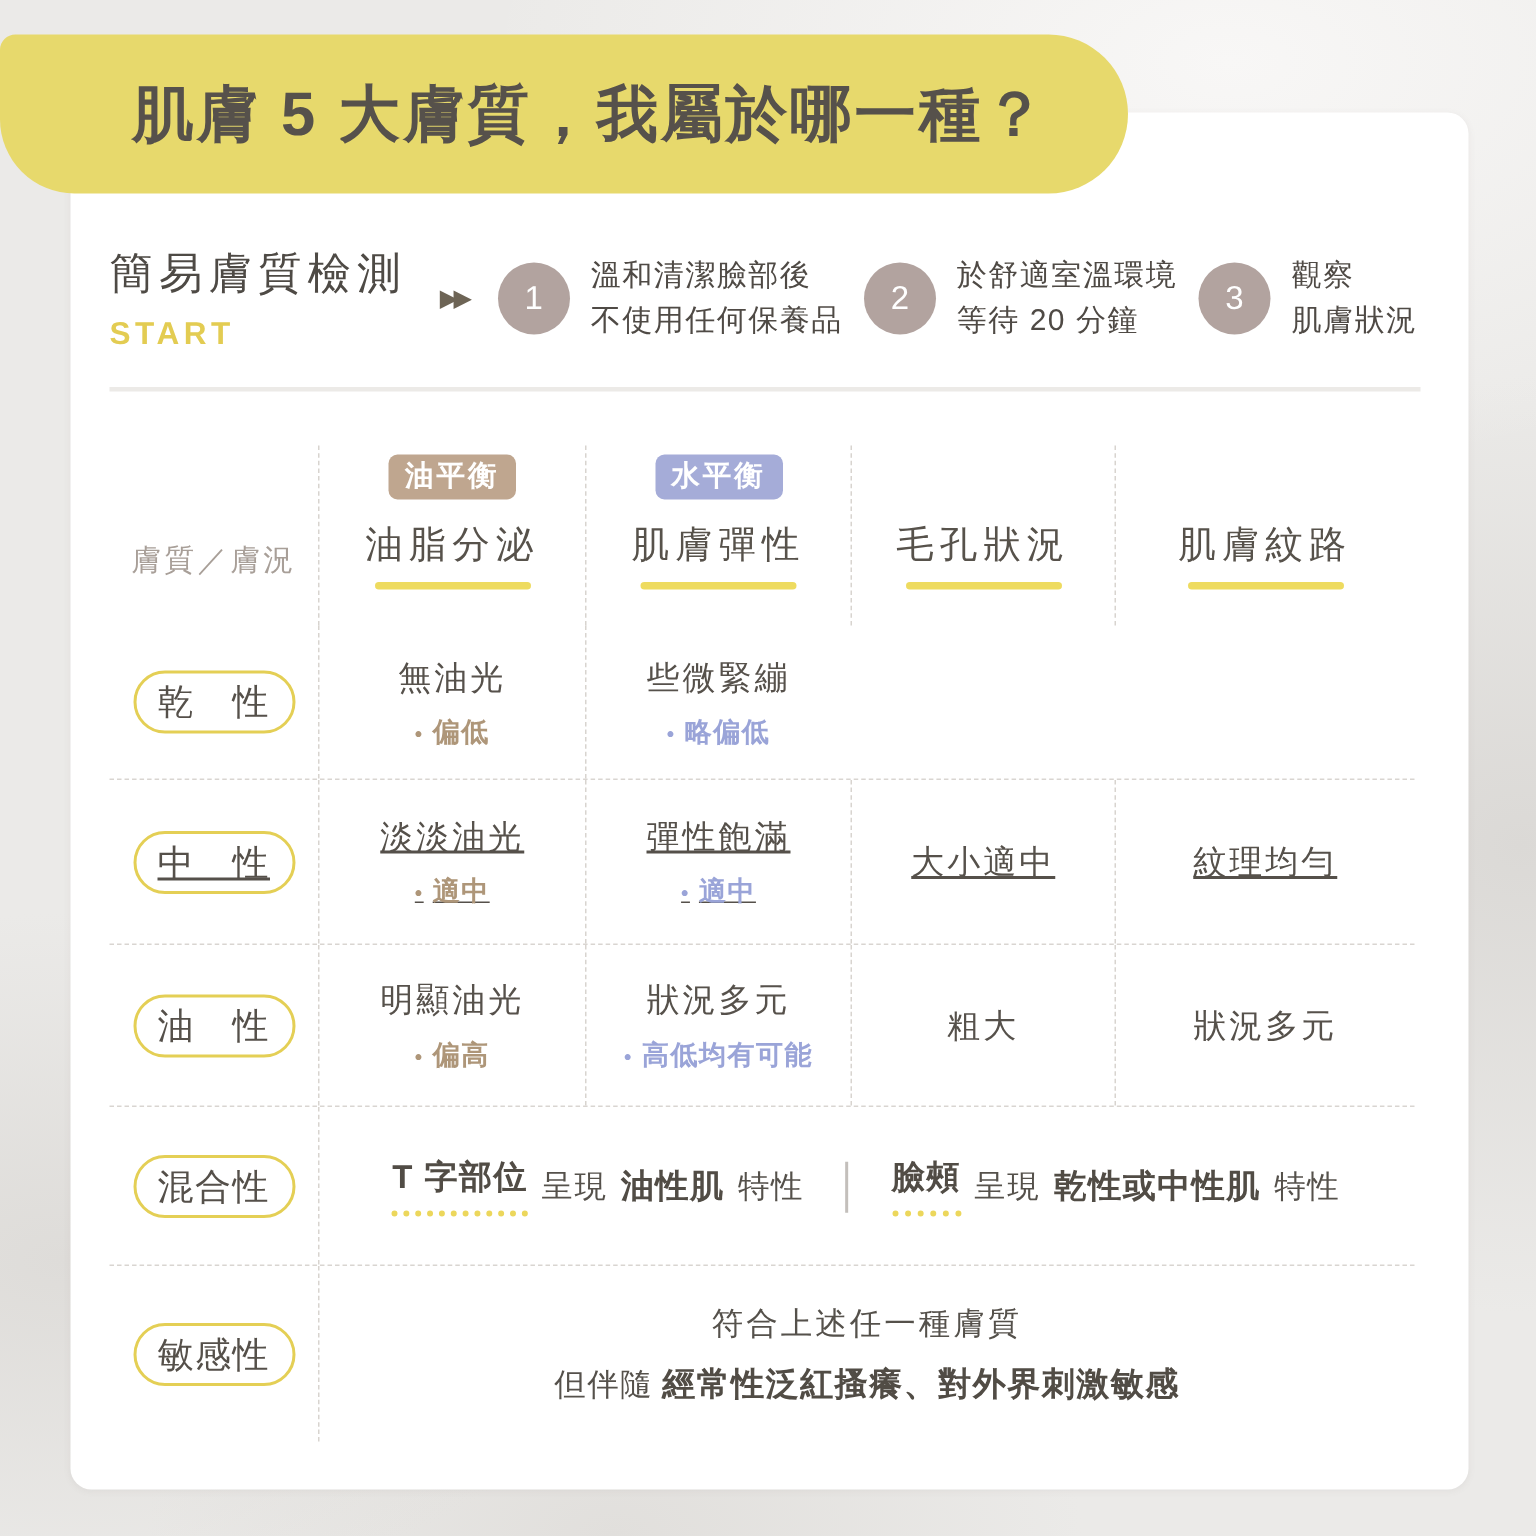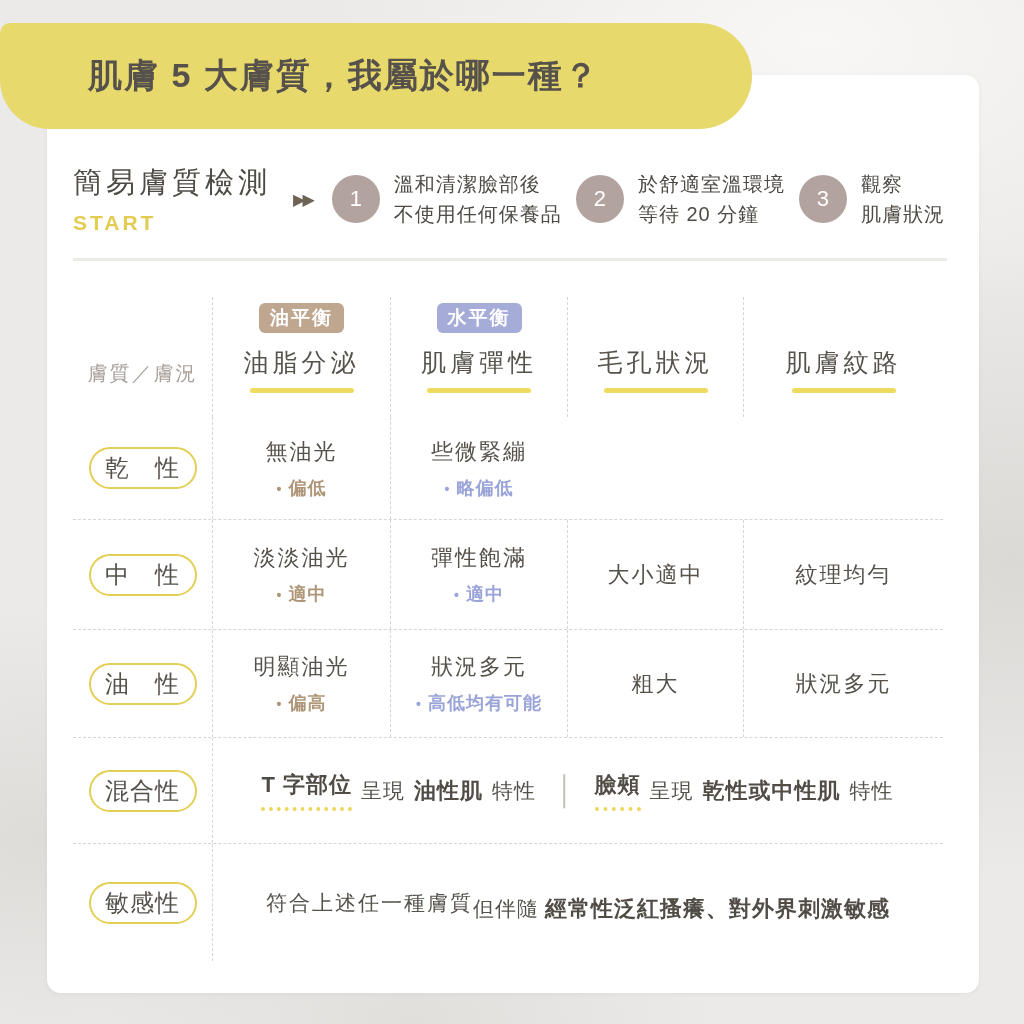--- a/index.html
+++ b/index.html
@@ -24,21 +24,21 @@
     z-index:1;
   }
 
   
   .banner {
     position:absolute; left:0; top:23px; width:752px; height:106px;
     background:#e7d96c; border-radius:12px 62px 62px 58px;
     display:flex; align-items:center; padding-left:88px; z-index:5;
   }
   .banner h1 {
-    font-size:34px; font-weight:700; letter-spacing:2px; color:#56514b;
+    font-size:41px; font-weight:700; letter-spacing:2px; color:#56514b;
   }
 
   
   .steps {
     position:absolute; left:26px; top:84px; width:872px; height:80px;
     display:flex; align-items:center; justify-content:space-between;
   }
   .intro { width:206px; }
   .intro-heading { font-size:29px; font-weight:500; letter-spacing:4px; color:#4e4a45; }
   .intro-start { margin-top:8px; font-size:21px; font-weight:700; letter-spacing:3px; color:#e3cc52; }
@@ -70,42 +70,42 @@
     display:inline-block; height:30px; line-height:30px; padding:0 11px;
     border-radius:6px; color:#ffffff; font-size:19px; font-weight:700; letter-spacing:2px;
   }
   .tag.oil { background:#bfa68f; }
   .tag.water { background:#a5acd8; }
   .tag.empty { visibility:hidden; }
   .hlabel { margin-top:13px; font-size:25px; font-weight:500; letter-spacing:4px; color:#57524b; }
   .hunderline { width:104px; height:5px; border-radius:3px; background:#eedb5f; margin-top:9px; }
 
   
-  .r1 { height:102px; } .r2 { height:110px; } .r3 { height:108px; }
+  .r1 { height:102px; } .r2 { height:110px;text-decoration:underline; } .r3 { height:108px; }
   .r4 { height:106px; } .r5 { height:118px; }
   .pill {
     min-width:108px; height:42px; padding:0 8px;
     border:2.5px solid #e4cf55; border-radius:23px;
     display:flex; align-items:center; justify-content:center;
     font-size:24px; font-weight:500; letter-spacing:1px; color:#55504a;
   }
   .dcell { flex-direction:column; }
   .main { font-size:22px; letter-spacing:2px; color:#56514b; }
   .note { margin-top:9px; font-size:18px; font-weight:700; letter-spacing:1px; }
   .note .dot { font-size:14px; margin-right:6px; }
   .note.oil { color:#ae9679; }
   .note.water { color:#9aa4d8; }
 
   
   .wide { flex-wrap:wrap; text-align:center; }
   .wide .r { font-size:21px; color:#55514b; margin:0 5px; letter-spacing:1px; }
   .wide .b { font-size:22px; font-weight:700; color:#514c45; margin:0 4px; letter-spacing:1px; }
   .wide .u { display:inline-block; border-bottom:4px dotted #ecd75c; padding-bottom:7px; }
   .vbar { color:#c3bfbb; font-size:28px; font-weight:200; margin:0 16px; }
-  .wide-col { flex-direction:row; }
+  .wide-col { flex-direction:column; }
   .sline1 { font-size:21px; letter-spacing:2px; color:#55514b; }
   .sline2 { margin-top:12px; }
   .sline2 .r { font-size:21px; letter-spacing:1px; color:#55514b; margin-right:6px; }
   .sline2 .b { font-size:22px; font-weight:700; letter-spacing:1px; color:#514c45; }
 </style>
 </head>
 <body>
 
 <div class="stage">
 

